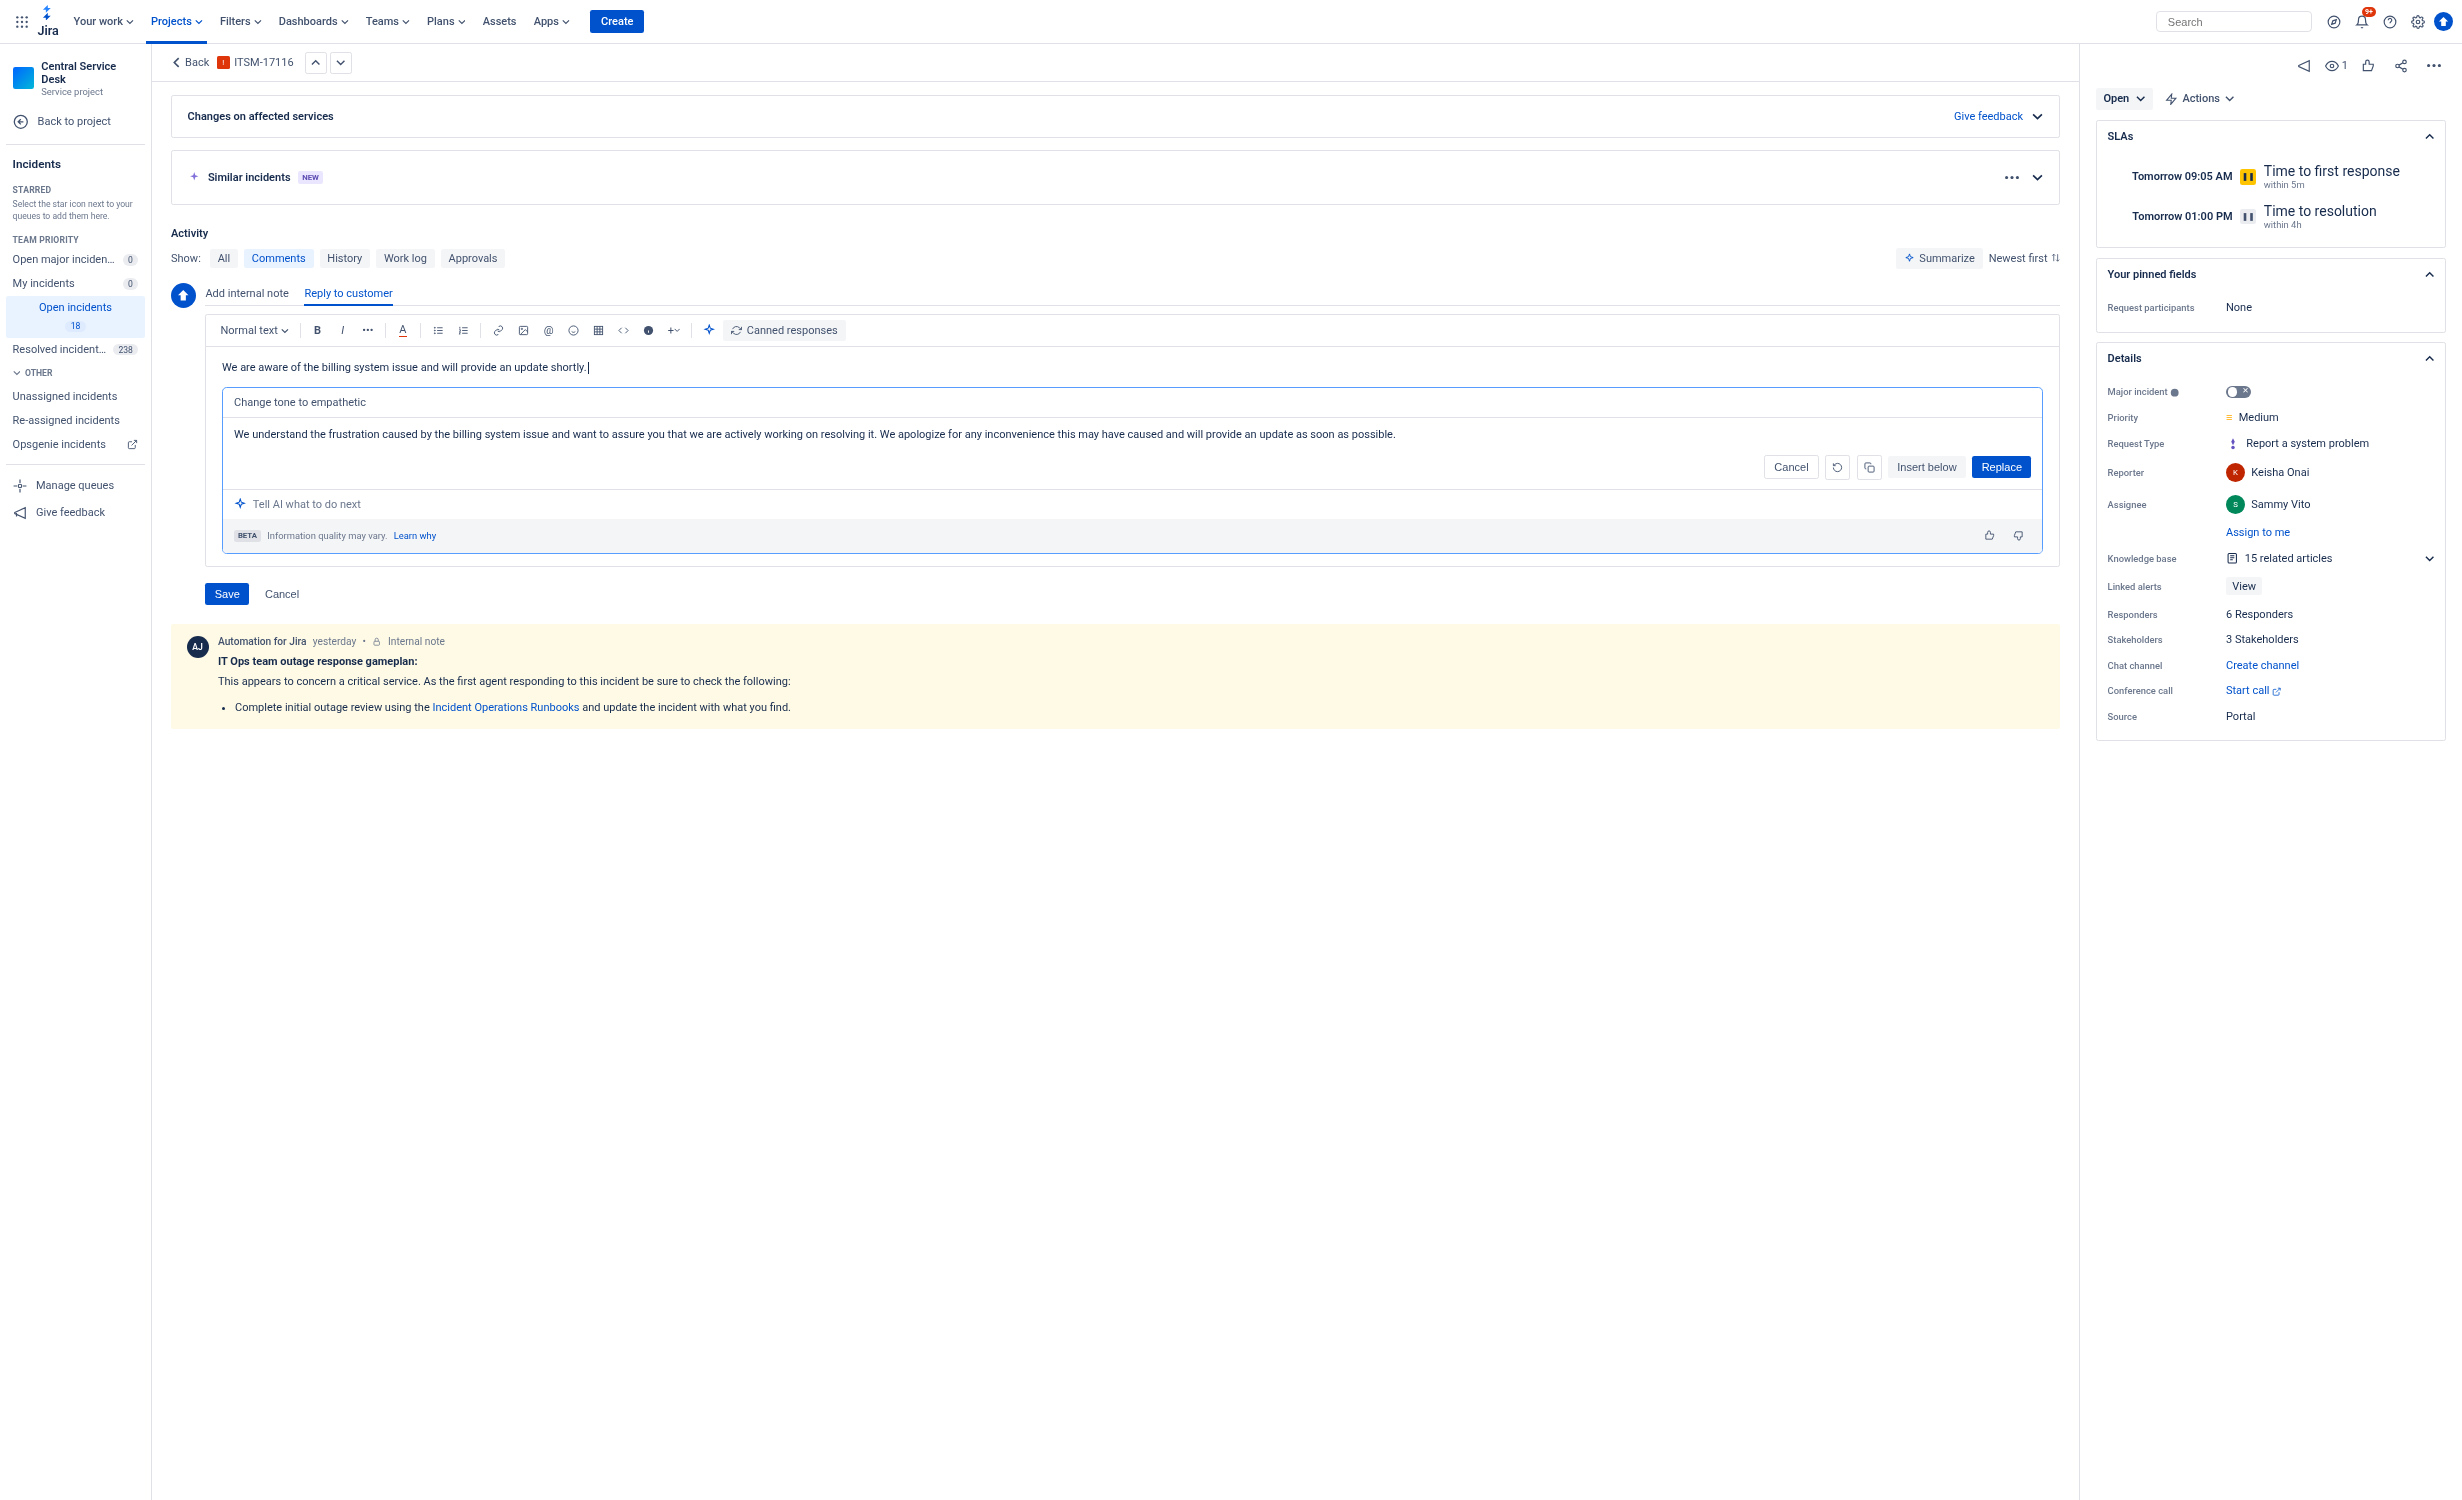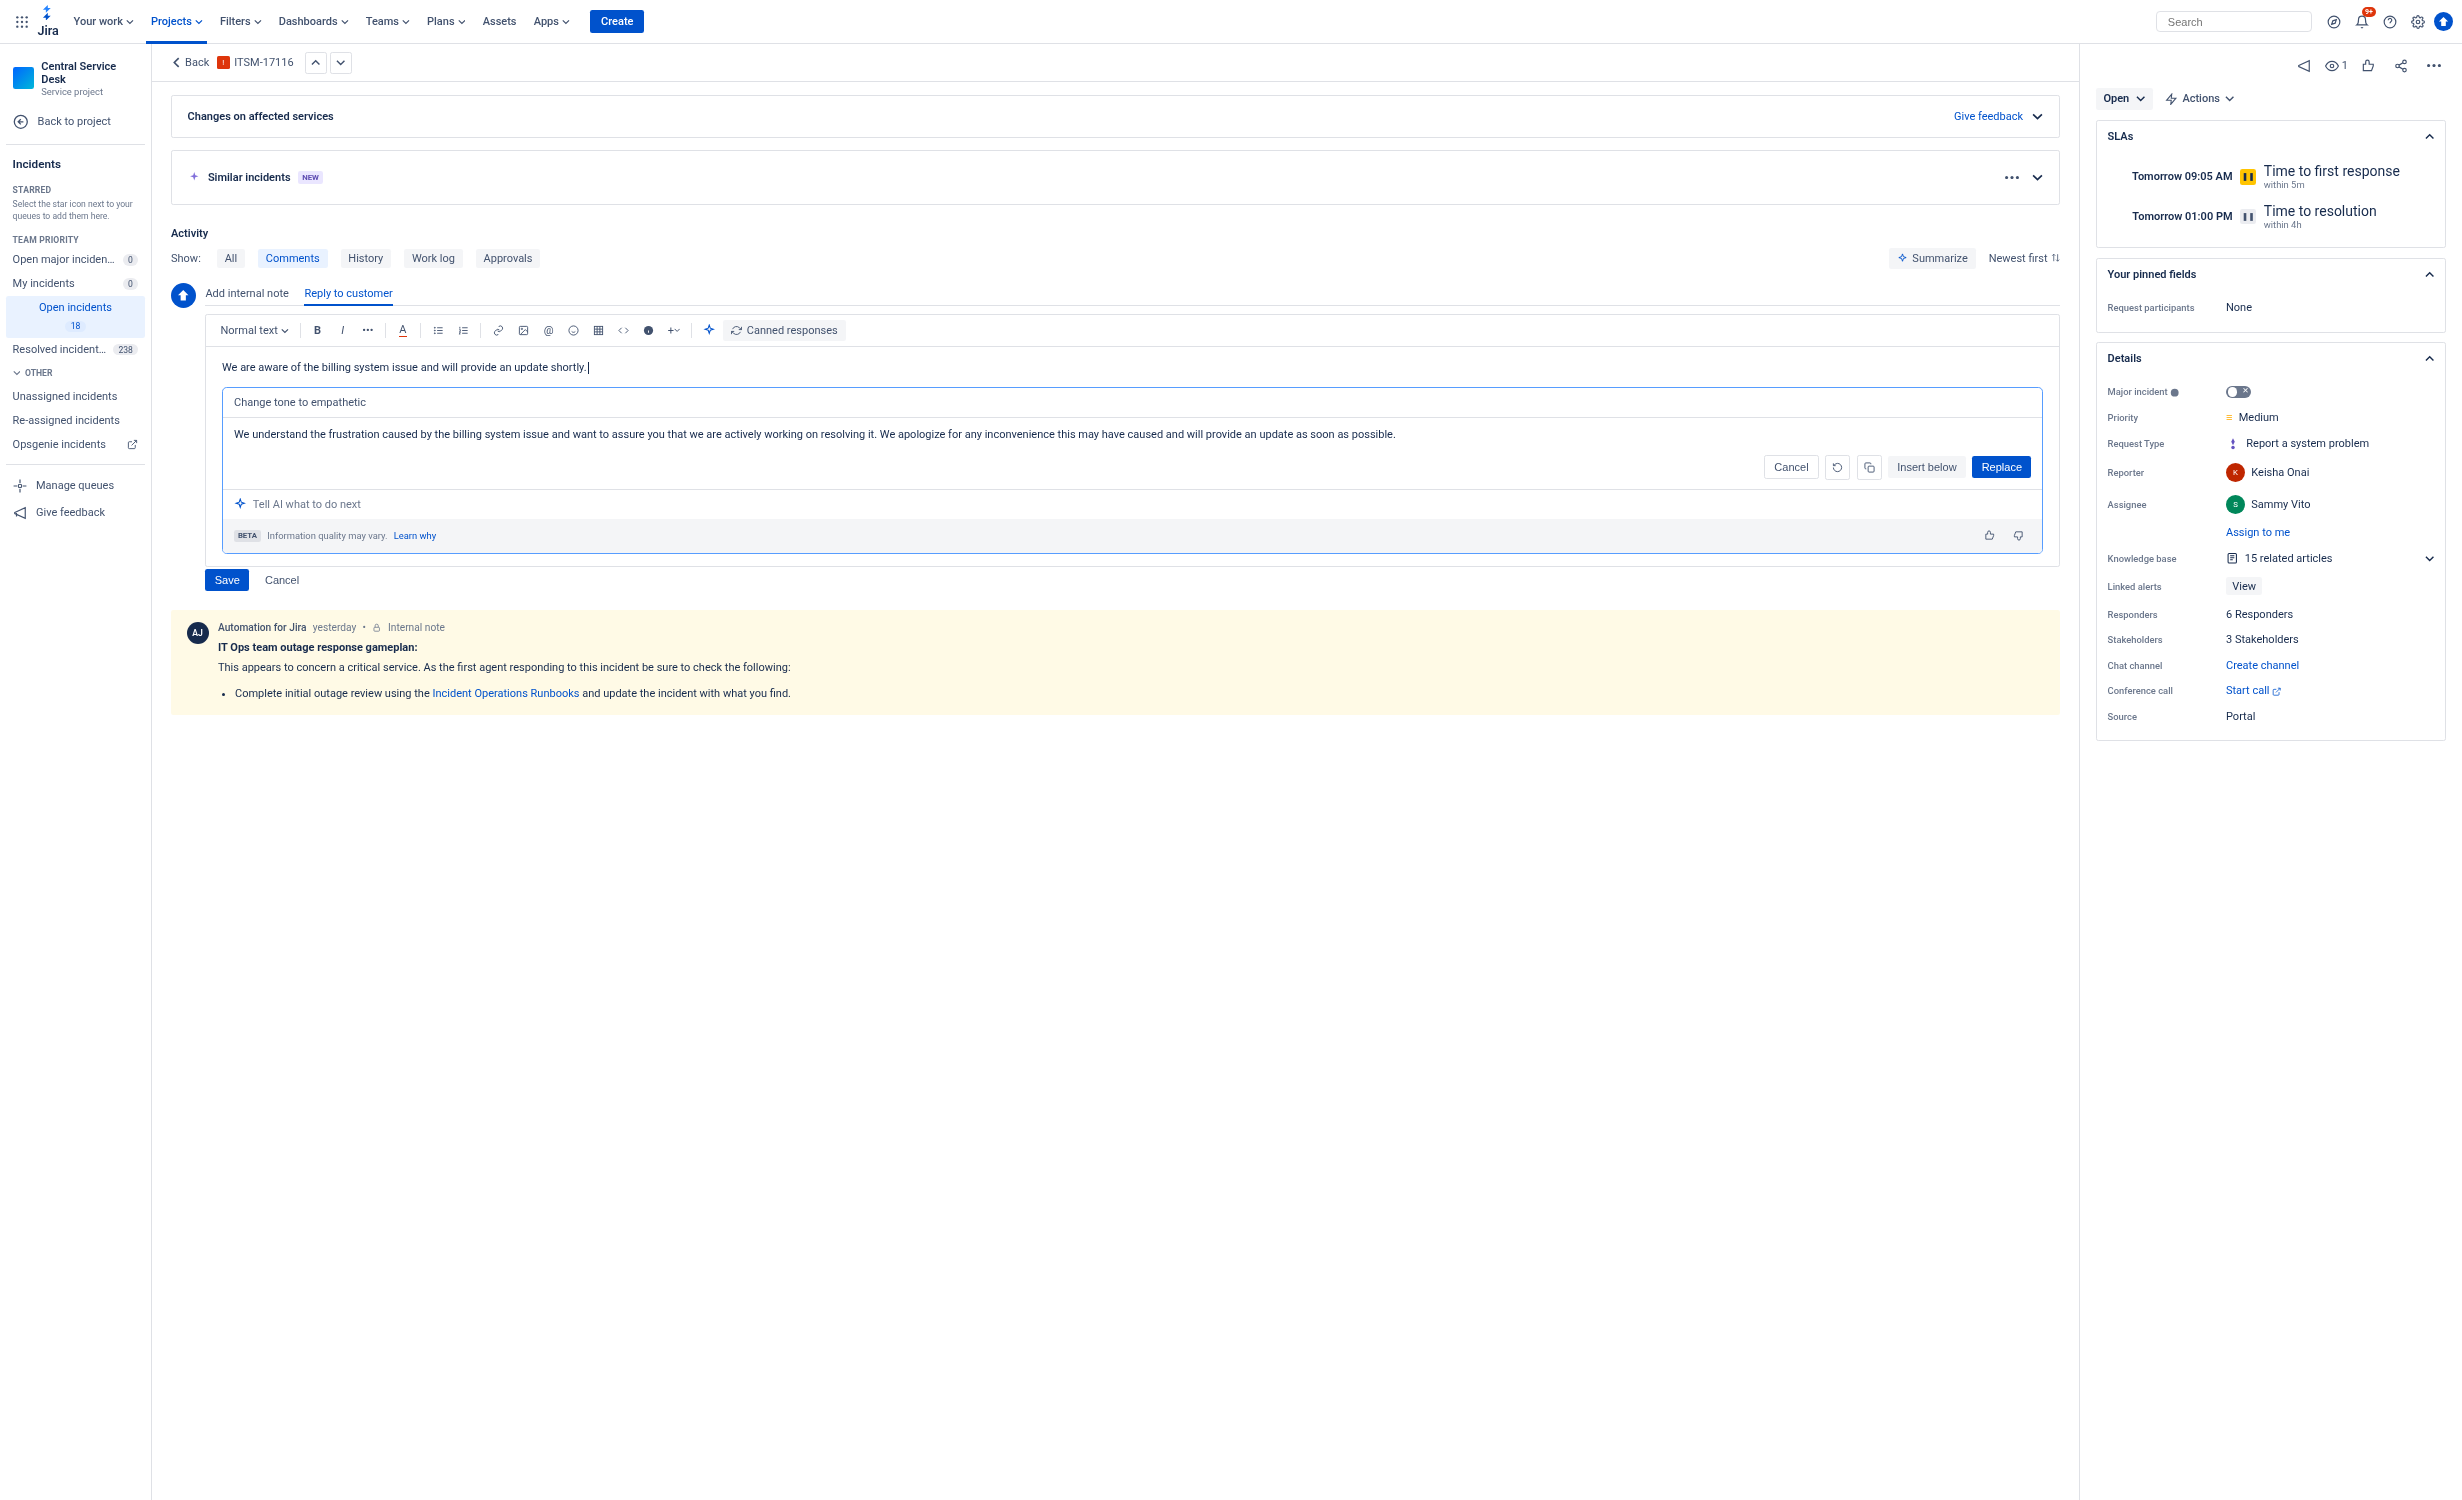--- a/index.html
+++ b/index.html
@@ -59,21 +59,21 @@
 .panel-header { display: flex; align-items: center; }
 .panel-title { font-weight: 600; flex: 1; }
 .panel-link { color: #0052CC; cursor: pointer; margin-right: 9.4px; }
 
 .sim-panel { display: flex; align-items: center; gap: 7.8px; }
 .sim-panel .sim-title { font-weight: 600; }
 .new-lozenge { background: #EAE6FF; color: #5E4DB2; font-size: 7.8px; font-weight: 700; padding: 1.6px 3.9px; border-radius: 2.3px; }
 
 .activity { margin-top: 22px; }
 .activity-title { font-weight: 600; margin-bottom: 7.8px; }
-.activity-filters { display: flex; align-items: center; gap: 13px; }
+.activity-filters { display: flex; align-items: center; gap: 6px; }
 .filter-label { color: #42526E; margin-right: 3.1px; }
 .filter-tab { padding: 3.1px 7.8px; border-radius: 2.3px; cursor: pointer; color: #42526E; }
 .filter-tab.active { background: #E9F2FF; color: #0052CC; }
 .filter-tab:not(.active) { background: #F4F5F7; }
 .summarize-btn { display: flex; align-items: center; gap: 4.7px; background: #F4F5F7; padding: 3.9px 7.8px; border-radius: 2.3px; cursor: pointer; color: #42526E; }
 .sort-btn { display: flex; align-items: center; gap: 3.1px; cursor: pointer; color: #42526E; }
 
 .comment-box { display: flex; gap: 9.4px; margin-top: 14px; }
 .avatar-md { width: 25px; height: 25px; border-radius: 50%; background: #0052CC; display: flex; align-items: center; justify-content: center; color: #fff; flex-shrink: 0; }
 .comment-area { flex: 1; }
@@ -100,21 +100,21 @@
 .btn { padding: 4.7px 9.4px; border-radius: 2.3px; cursor: pointer; font-weight: 500; font-size: 11px; border: none; display:flex;align-items:center;justify-content:center; }
 .btn-outline { background: #fff; border: 0.8px solid #DFE1E6; color: #42526E; }
 .btn-subtle { background: #F4F5F7; color: #42526E; }
 .btn-primary { background: #0052CC; color: #fff; }
 .btn-icon { width: 25px; height: 25px; padding:0; }
 .ai-next { display: flex; align-items: center; gap: 6.3px; padding: 7.8px 11px; border-top: 0.8px solid #DFE1E6; color: #6B778C; }
 .ai-footer { display: flex; align-items: center; gap: 6.3px; padding: 4.7px 11px; background: #F4F5F7; font-size: 9.4px; color: #6B778C; }
 .beta-lozenge { background: #DFE1E6; color: #42526E; font-size: 7.8px; font-weight: 700; padding: 1.6px 3.9px; border-radius: 2.3px; }
 .ai-footer .thumbs { margin-left: auto; display: flex; gap: 4.7px; }
 
-.reply-actions { display: flex; gap: 6.3px; margin-top: 2px; }
+.reply-actions { display: flex; gap: 6.3px; margin-top: 16px; }
 
 .auto-comment { background: #FFFAE6; border-radius: 2.3px; padding: 12.5px 15.6px; margin-top: 19px; display: flex; gap: 9.4px; }
 .avatar-auto { width: 22px; height: 22px; border-radius: 50%; background: #172B4D; color: #fff; display: flex; align-items: center; justify-content: center; font-size: 8.6px; font-weight: 600; flex-shrink:0; }
 .auto-head { display: flex; align-items: center; gap: 6.3px; font-size: 10.2px; color: #6B778C; margin-bottom: 7.8px; }
 .auto-head .author { color: #42526E; font-weight: 500; }
 .auto-note { color: #6B778C; }
 .auto-body strong { display: block; margin-bottom: 6.3px; color: #172B4D; }
 .auto-body p { margin-bottom: 7.8px; line-height:1.5; }
 .auto-body ul { padding-left: 17px; line-height: 1.6; }
 .auto-body .klink { color: #0052CC; cursor: pointer; }

